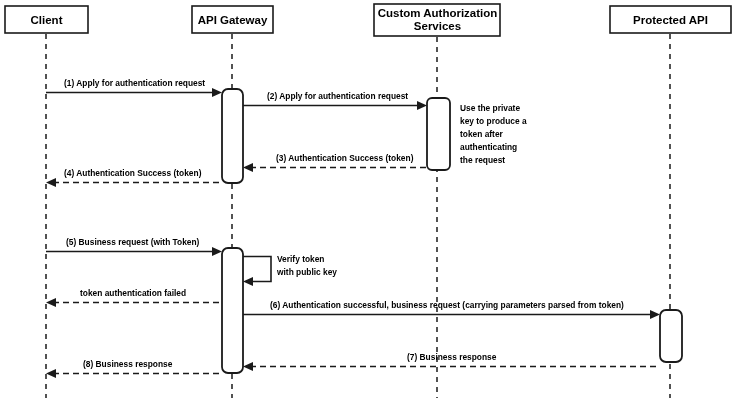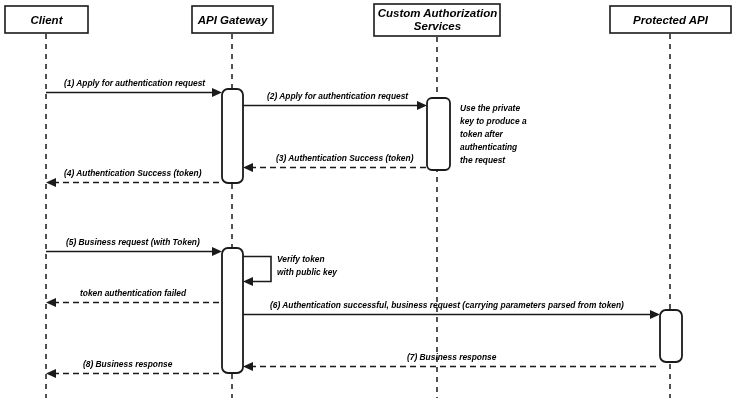--- a/index.html
+++ b/index.html
@@ -7,21 +7,20 @@
     padding: 0;
     background: #ffffff;
   }
   #diagram-root {
     position: relative;
     width: 738px;
     height: 401px;
     background: #ffffff;
     font-family: "Liberation Sans", sans-serif;
     overflow: hidden;
-    font-style: italic;
   }
   svg.sd { display: block; }
   .lifeline-box {
     fill: #ffffff;
     stroke: #1a1a1a;
     stroke-width: 1.6;
   }
   .lifeline-title {
     font-family: "Liberation Sans", sans-serif;
     font-size: 11.5px;

